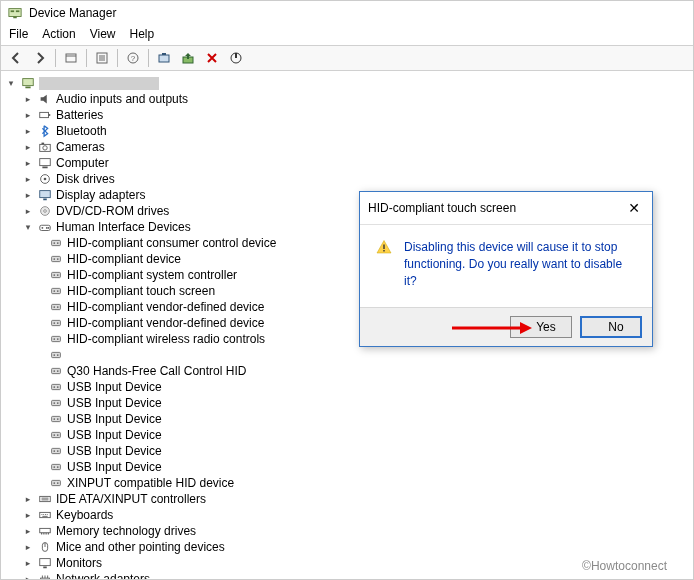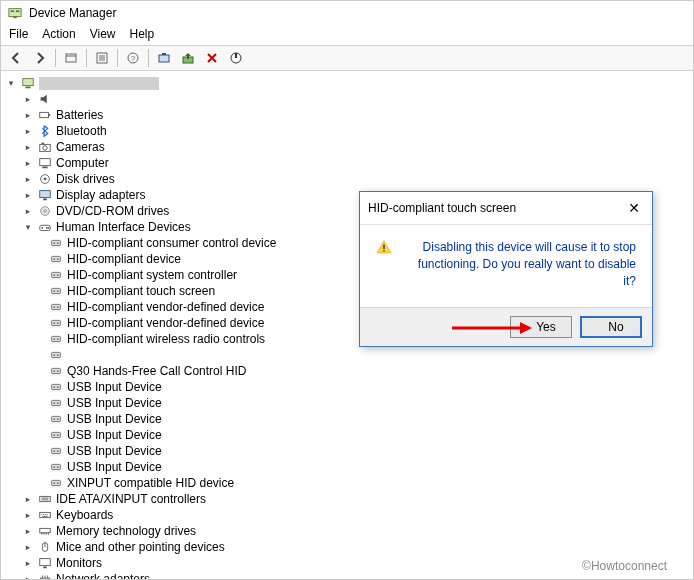--- a/index.html
+++ b/index.html
@@ -71,21 +71,21 @@
   }
   .dlg-close {
     width: 20px; height: 20px; display: flex; align-items: center; justify-content: center;
     font-size: 14px; cursor: pointer;
   }
   .dlg-body {
     display: flex; gap: 12px;
     padding: 14px 16px 18px 16px;
     color: #0033aa;
   }
-  .dlg-body .msg { flex: 1; line-height: 1.4; text-align: right; }
+  .dlg-body .msg { flex: 1; line-height: 1.4; }
   .dlg-buttons {
     display: flex; justify-content: flex-end; gap: 8px;
     padding: 8px 10px;
     background: #f0f0f0;
     border-top: 1px solid #d8d8d8;
     position: relative;
   }
   .btn {
     min-width: 62px; height: 22px;
     border: 1px solid #8a8a8a; background: #e9e9e9;
@@ -197,20 +197,21 @@
   <span class="redacted"></span>
 </div>
     <div class="node">
     <span class="indent" style="width:14px"></span>
     <span class="expander">▸</span>
     <span class="ico">
         <svg width="14" height="14" viewBox="0 0 16 16">
           <path d="M3 6 H6 L10 3 V13 L6 10 H3 Z" fill="#555"></path>
         </svg>
       </span>
+    <span>Audio inputs and outputs</span>
   </div>
     <div class="node">
     <span class="indent" style="width:14px"></span>
     <span class="expander">▸</span>
     <span class="ico">
         <svg width="14" height="14" viewBox="0 0 16 16">
           <rect x="2" y="5" width="10" height="6" fill="none" stroke="#555"></rect>
           <rect x="12" y="7" width="2" height="2" fill="#555"></rect>
         </svg>
       </span>

